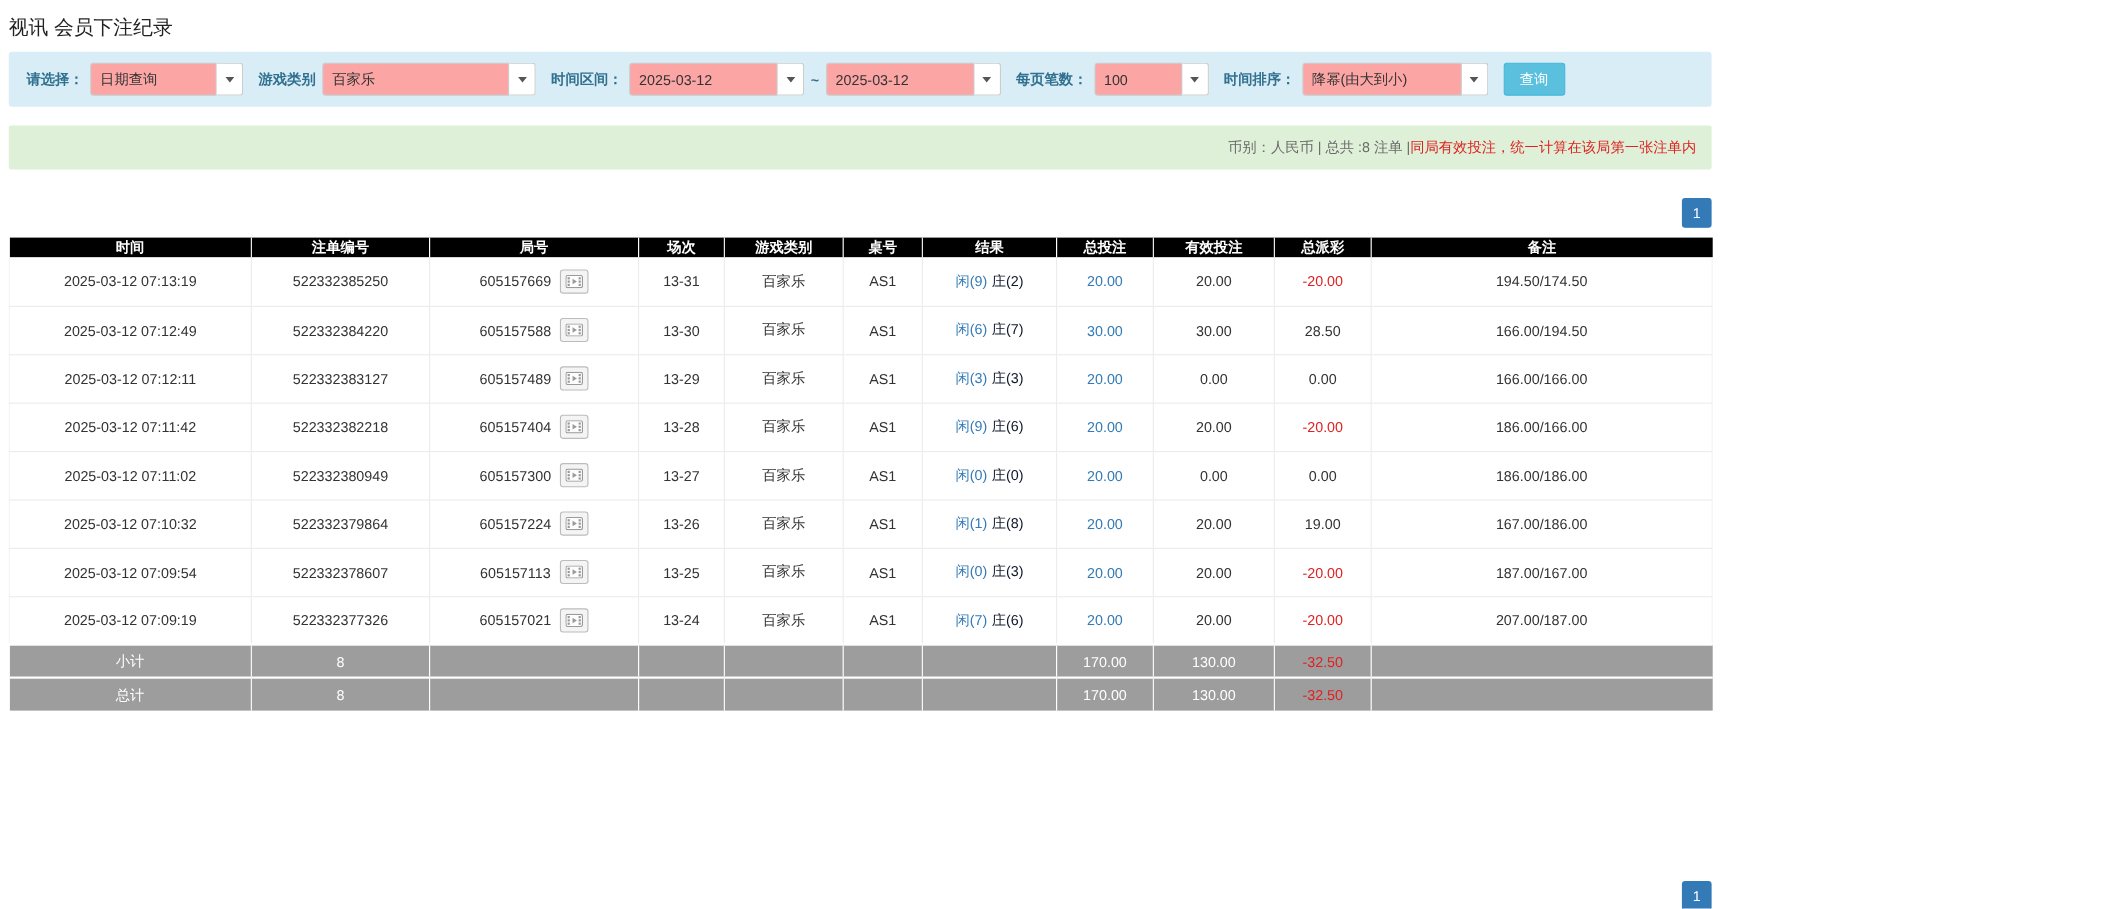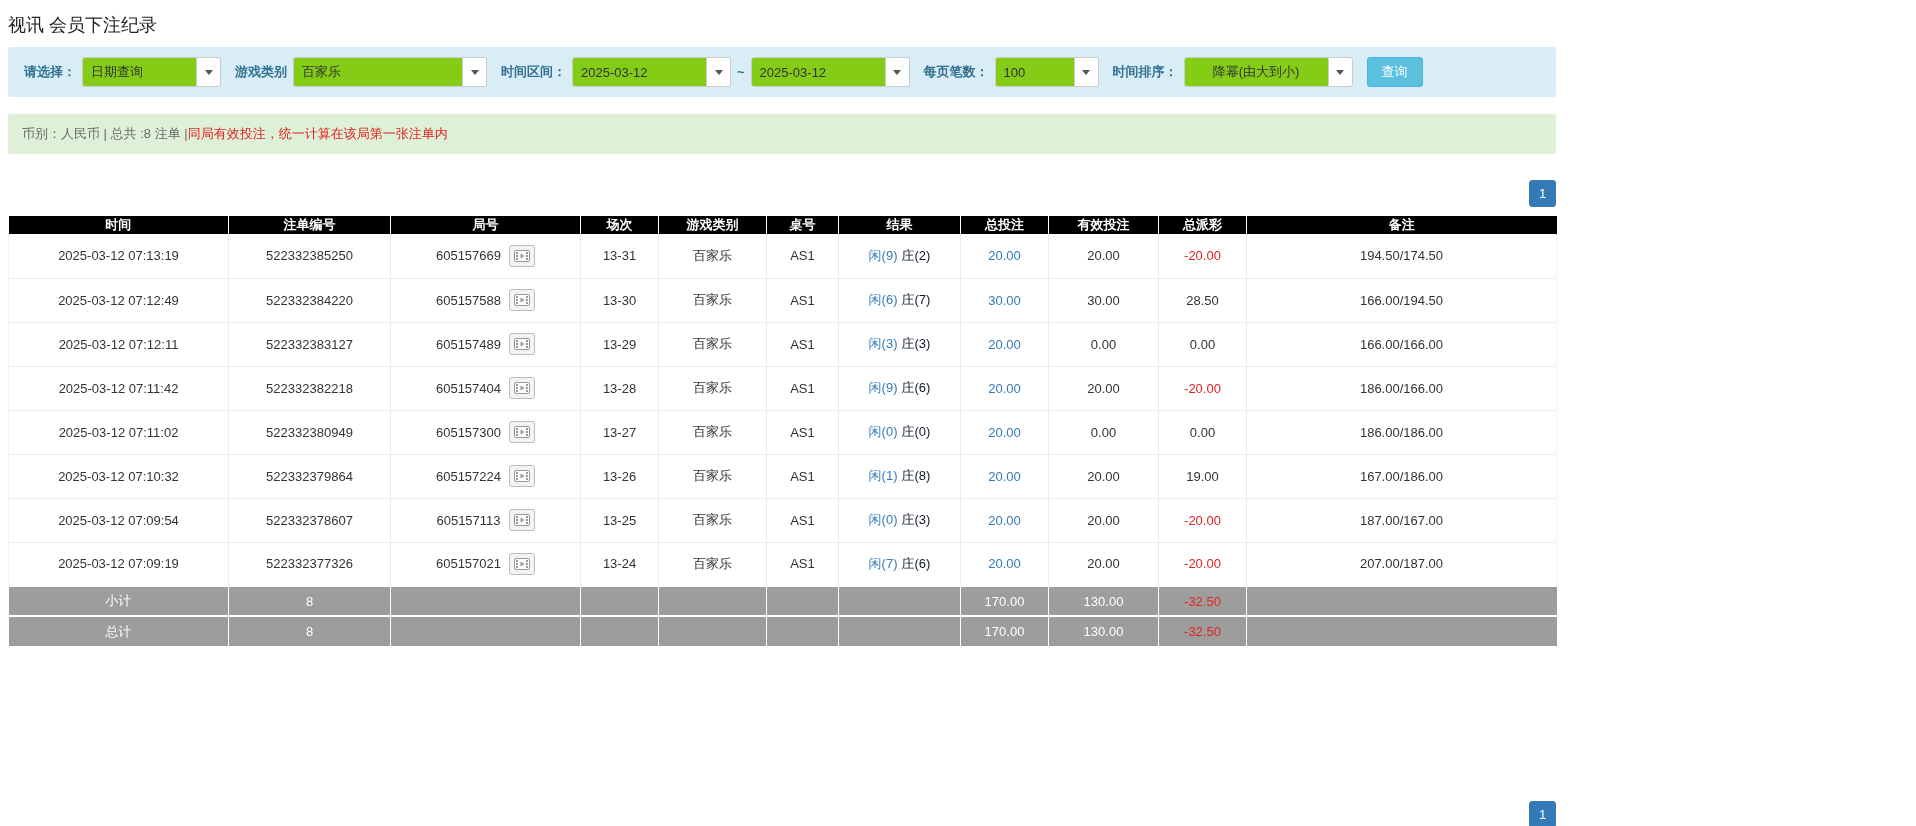--- a/index.html
+++ b/index.html
@@ -16,49 +16,49 @@
   
   .filter-bar {
     background: #d9edf7; border-radius: 3px;
     padding: 10px 14px; display: flex; align-items: center;
   }
   .f-label { color: #31708f; font-weight: bold; white-space: nowrap; margin: 0 6px 0 14px; }
   .f-label:first-child { margin-left: 2px; }
   .combo { display: flex; align-items: stretch; }
   .combo input {
     height: 30px; border: 1px solid #ccc; border-radius: 3px 0 0 3px;
-    padding: 0 8px; font-size: 13px; color: #333; background: #84cc16; outline: none;
+    padding: 0 8px; font-size: 13px; color: #333; background: #fca5a5; outline: none;
     font-family: inherit;
   }
   .caret-btn {
     height: 30px; width: 24px; border: 1px solid #ccc; border-left: none;
     border-radius: 0 3px 3px 0; background: #fff; cursor: pointer;
     display: flex; align-items: center; justify-content: center;
   }
   .caret {
     width: 0; height: 0;
     border-left: 4px solid transparent; border-right: 4px solid transparent;
     border-top: 5px solid #555; display: inline-block;
   }
   .w115 input { width: 115px; }
   .w170 input { width: 170px; }
   .w135 input { width: 135px; }
   .w80  input { width: 80px; }
-  .w145 input { width: 145px; text-align: center; }
+  .w145 input { width: 145px; }
   .tilde { color: #31708f; font-weight: bold; margin: 0 6px; }
   .search-btn {
     margin-left: 14px; height: 30px; padding: 0 14px;
     background: #5bc0de; border: 1px solid #46b8da; border-radius: 3px;
     color: #fff; font-size: 13px; cursor: pointer; font-family: Liberation Serif, serif;
   }
 
   
   .summary-bar {
     margin-top: 17px; background: #dff0d8; border-radius: 2px;
-    padding: 11px 14px; display: flex; justify-content: flex-start; align-items: center;
+    padding: 11px 14px; display: flex; justify-content: flex-end; align-items: center;
   }
   .summary-left { color: #6a6a6a; }
   .summary-right { color: #e02222; }
 
   
   .pager { display: flex; justify-content: flex-end; }
   .pager-top { margin: 26px 0 9px 0; }
   .pager-bottom { margin-top: 155px; }
   .page-btn {
     min-width: 27px; height: 27px; background: #337ab7; border: 1px solid #337ab7;

